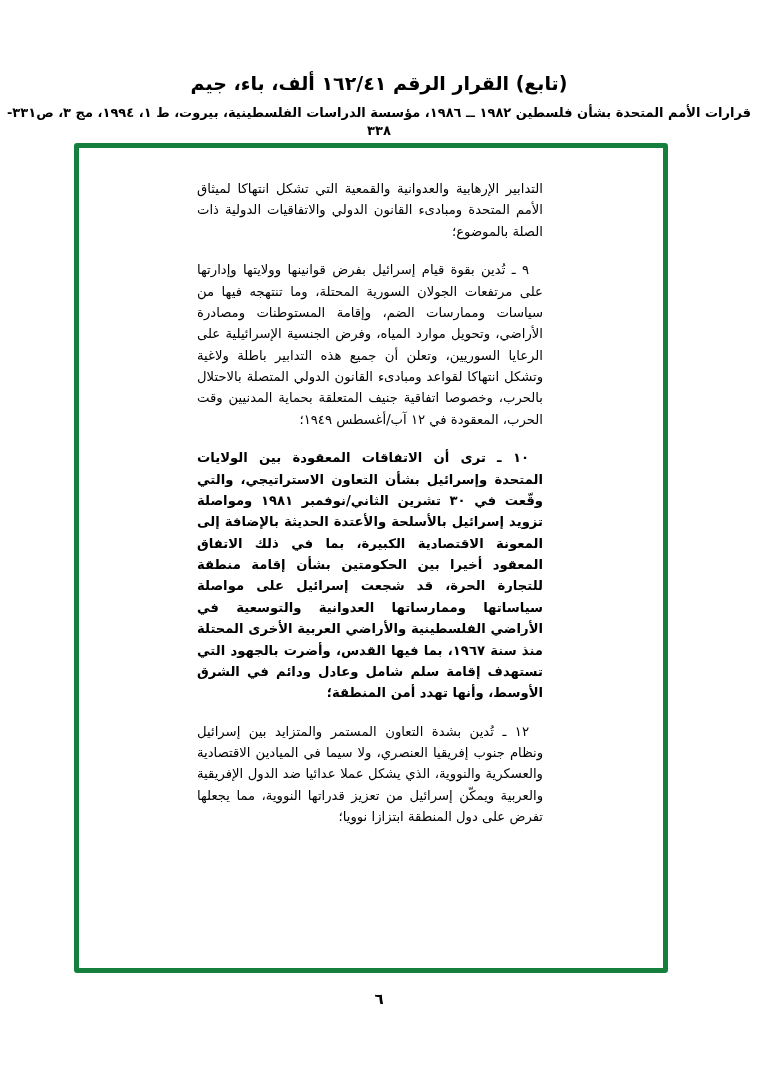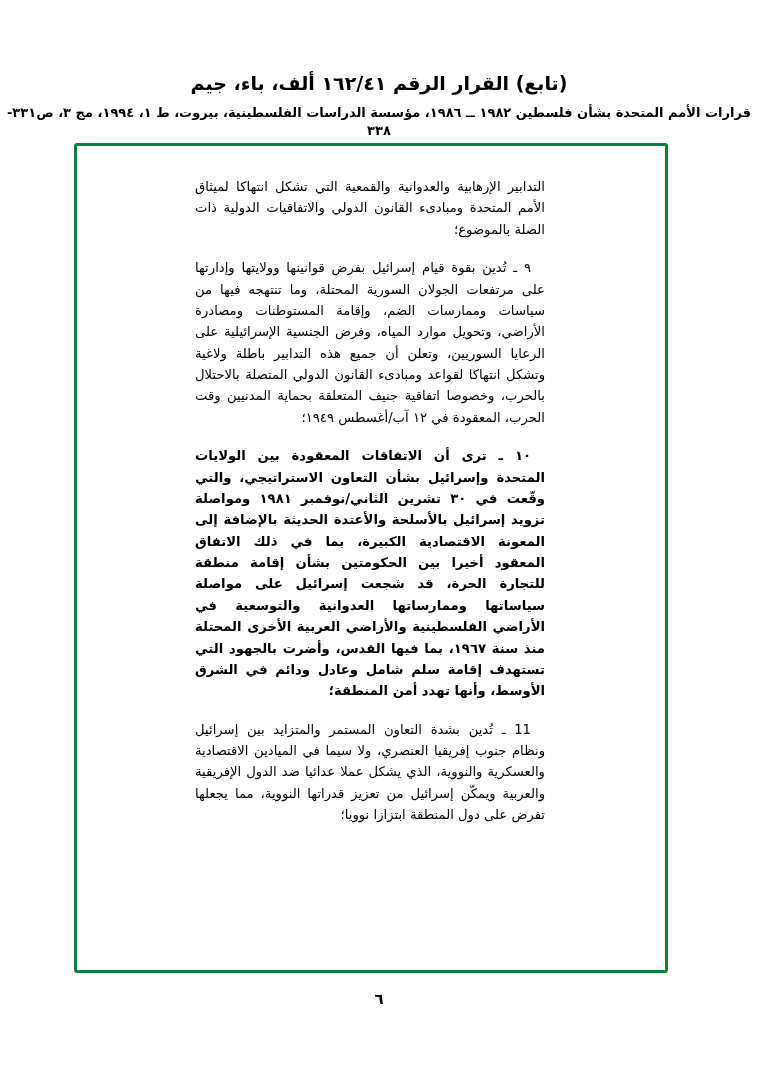--- a/index.html
+++ b/index.html
@@ -40,21 +40,21 @@
     font-weight: bold;
     direction: rtl;
     line-height: 1.4;
   }
   .frame {
     position: absolute;
     top: 143px;
     left: 74px;
     width: 594px;
     height: 830px;
-    border: 3px solid #15803d;
+    border: 5px solid #15803d;
     border-radius: 3px;
     box-sizing: border-box;
     background: #ffffff;
   }
   .content {
     position: absolute;
     top: 30px;
     right: 120px;
     left: 118px;
     direction: rtl;
@@ -98,19 +98,19 @@
   <div class="header-block">
     <div class="doc-title">(تابع) القرار الرقم ١٦٢/٤١ ألف، باء، جيم</div>
     <div class="doc-subtitle">قرارات الأمم المتحدة بشأن فلسطين ١٩٨٢ ــ ١٩٨٦، مؤسسة الدراسات الفلسطينية، بيروت، ط ١، ١٩٩٤، مج ٣، ص٣٣١- ٣٣٨</div>
   </div>
 
   <div class="frame">
     <div class="content">
       <p class="para">التدابير الإرهابية والعدوانية والقمعية التي تشكل انتهاكا لميثاق الأمم المتحدة ومبادىء القانون الدولي والاتفاقيات الدولية ذات الصلة بالموضوع؛</p>
       <p class="para indent">٩ ـ تُدين بقوة قيام إسرائيل بفرض قوانينها وولايتها وإدارتها على مرتفعات الجولان السورية المحتلة، وما تنتهجه فيها من سياسات وممارسات الضم، وإقامة المستوطنات ومصادرة الأراضي، وتحويل موارد المياه، وفرض الجنسية الإسرائيلية على الرعايا السوريين، وتعلن أن جميع هذه التدابير باطلة ولاغية وتشكل انتهاكا لقواعد ومبادىء القانون الدولي المتصلة بالاحتلال بالحرب، وخصوصا اتفاقية جنيف المتعلقة بحماية المدنيين وقت الحرب، المعقودة في ١٢ آب/أغسطس ١٩٤٩؛</p>
       <p class="para indent bold">١٠ ـ ترى أن الاتفاقات المعقودة بين الولايات المتحدة وإسرائيل بشأن التعاون الاستراتيجي، والتي وقّعت في ٣٠ تشرين الثاني/نوفمبر ١٩٨١ ومواصلة تزويد إسرائيل بالأسلحة والأعتدة الحديثة بالإضافة إلى المعونة الاقتصادية الكبيرة، بما في ذلك الاتفاق المعقود أخيرا بين الحكومتين بشأن إقامة منطقة للتجارة الحرة، قد شجعت إسرائيل على مواصلة سياساتها وممارساتها العدوانية والتوسعية في الأراضي الفلسطينية والأراضي العربية الأخرى المحتلة منذ سنة ١٩٦٧، بما فيها القدس، وأضرت بالجهود التي تستهدف إقامة سلم شامل وعادل ودائم في الشرق الأوسط، وأنها تهدد أمن المنطقة؛</p>
-      <p class="para indent">11 ـ تُدين بشدة التعاون المستمر والمتزايد بين إسرائيل ونظام جنوب إفريقيا العنصري، ولا سيما في الميادين الاقتصادية والعسكرية والنووية، الذي يشكل عملا عدائيا ضد الدول الإفريقية والعربية ويمكّن إسرائيل من تعزيز قدراتها النووية، مما يجعلها تفرض على دول المنطقة ابتزازا نوويا؛</p>
+      <p class="para indent">١٢ ـ تُدين بشدة التعاون المستمر والمتزايد بين إسرائيل ونظام جنوب إفريقيا العنصري، ولا سيما في الميادين الاقتصادية والعسكرية والنووية، الذي يشكل عملا عدائيا ضد الدول الإفريقية والعربية ويمكّن إسرائيل من تعزيز قدراتها النووية، مما يجعلها تفرض على دول المنطقة ابتزازا نوويا؛</p>
     </div>
   </div>
 
   <div class="page-number">٦</div>
 
 </div>
 
 </body></html>

